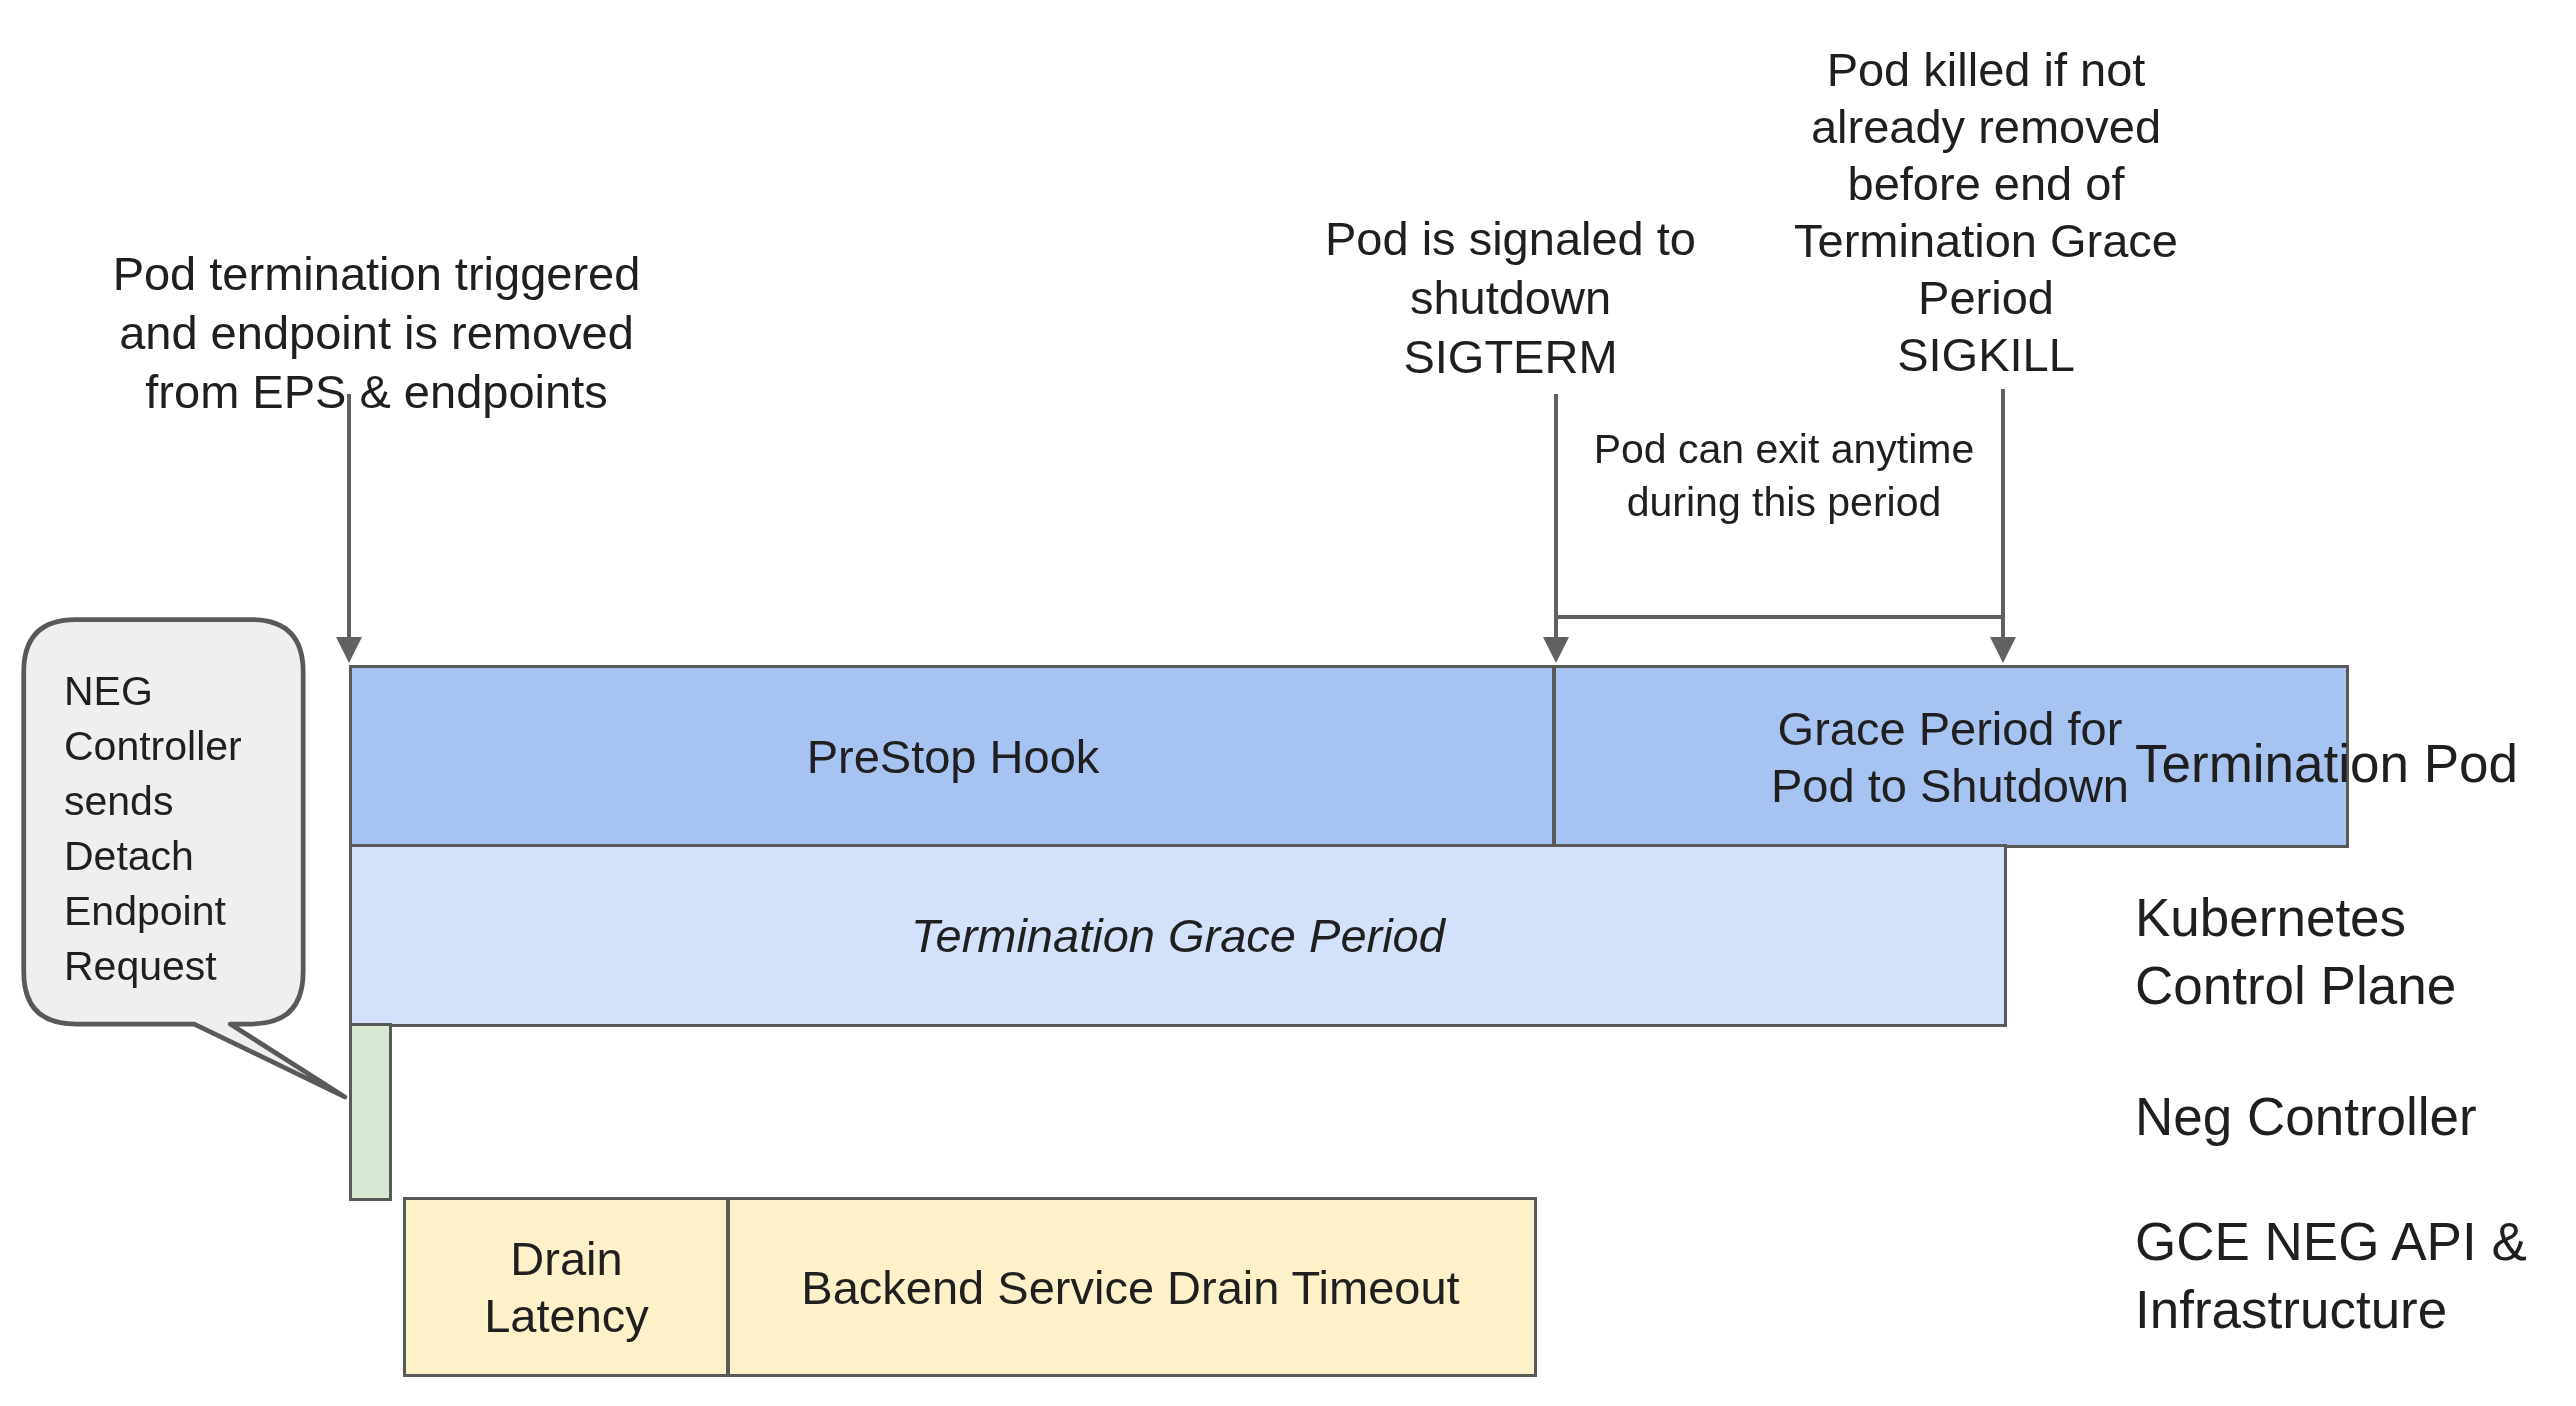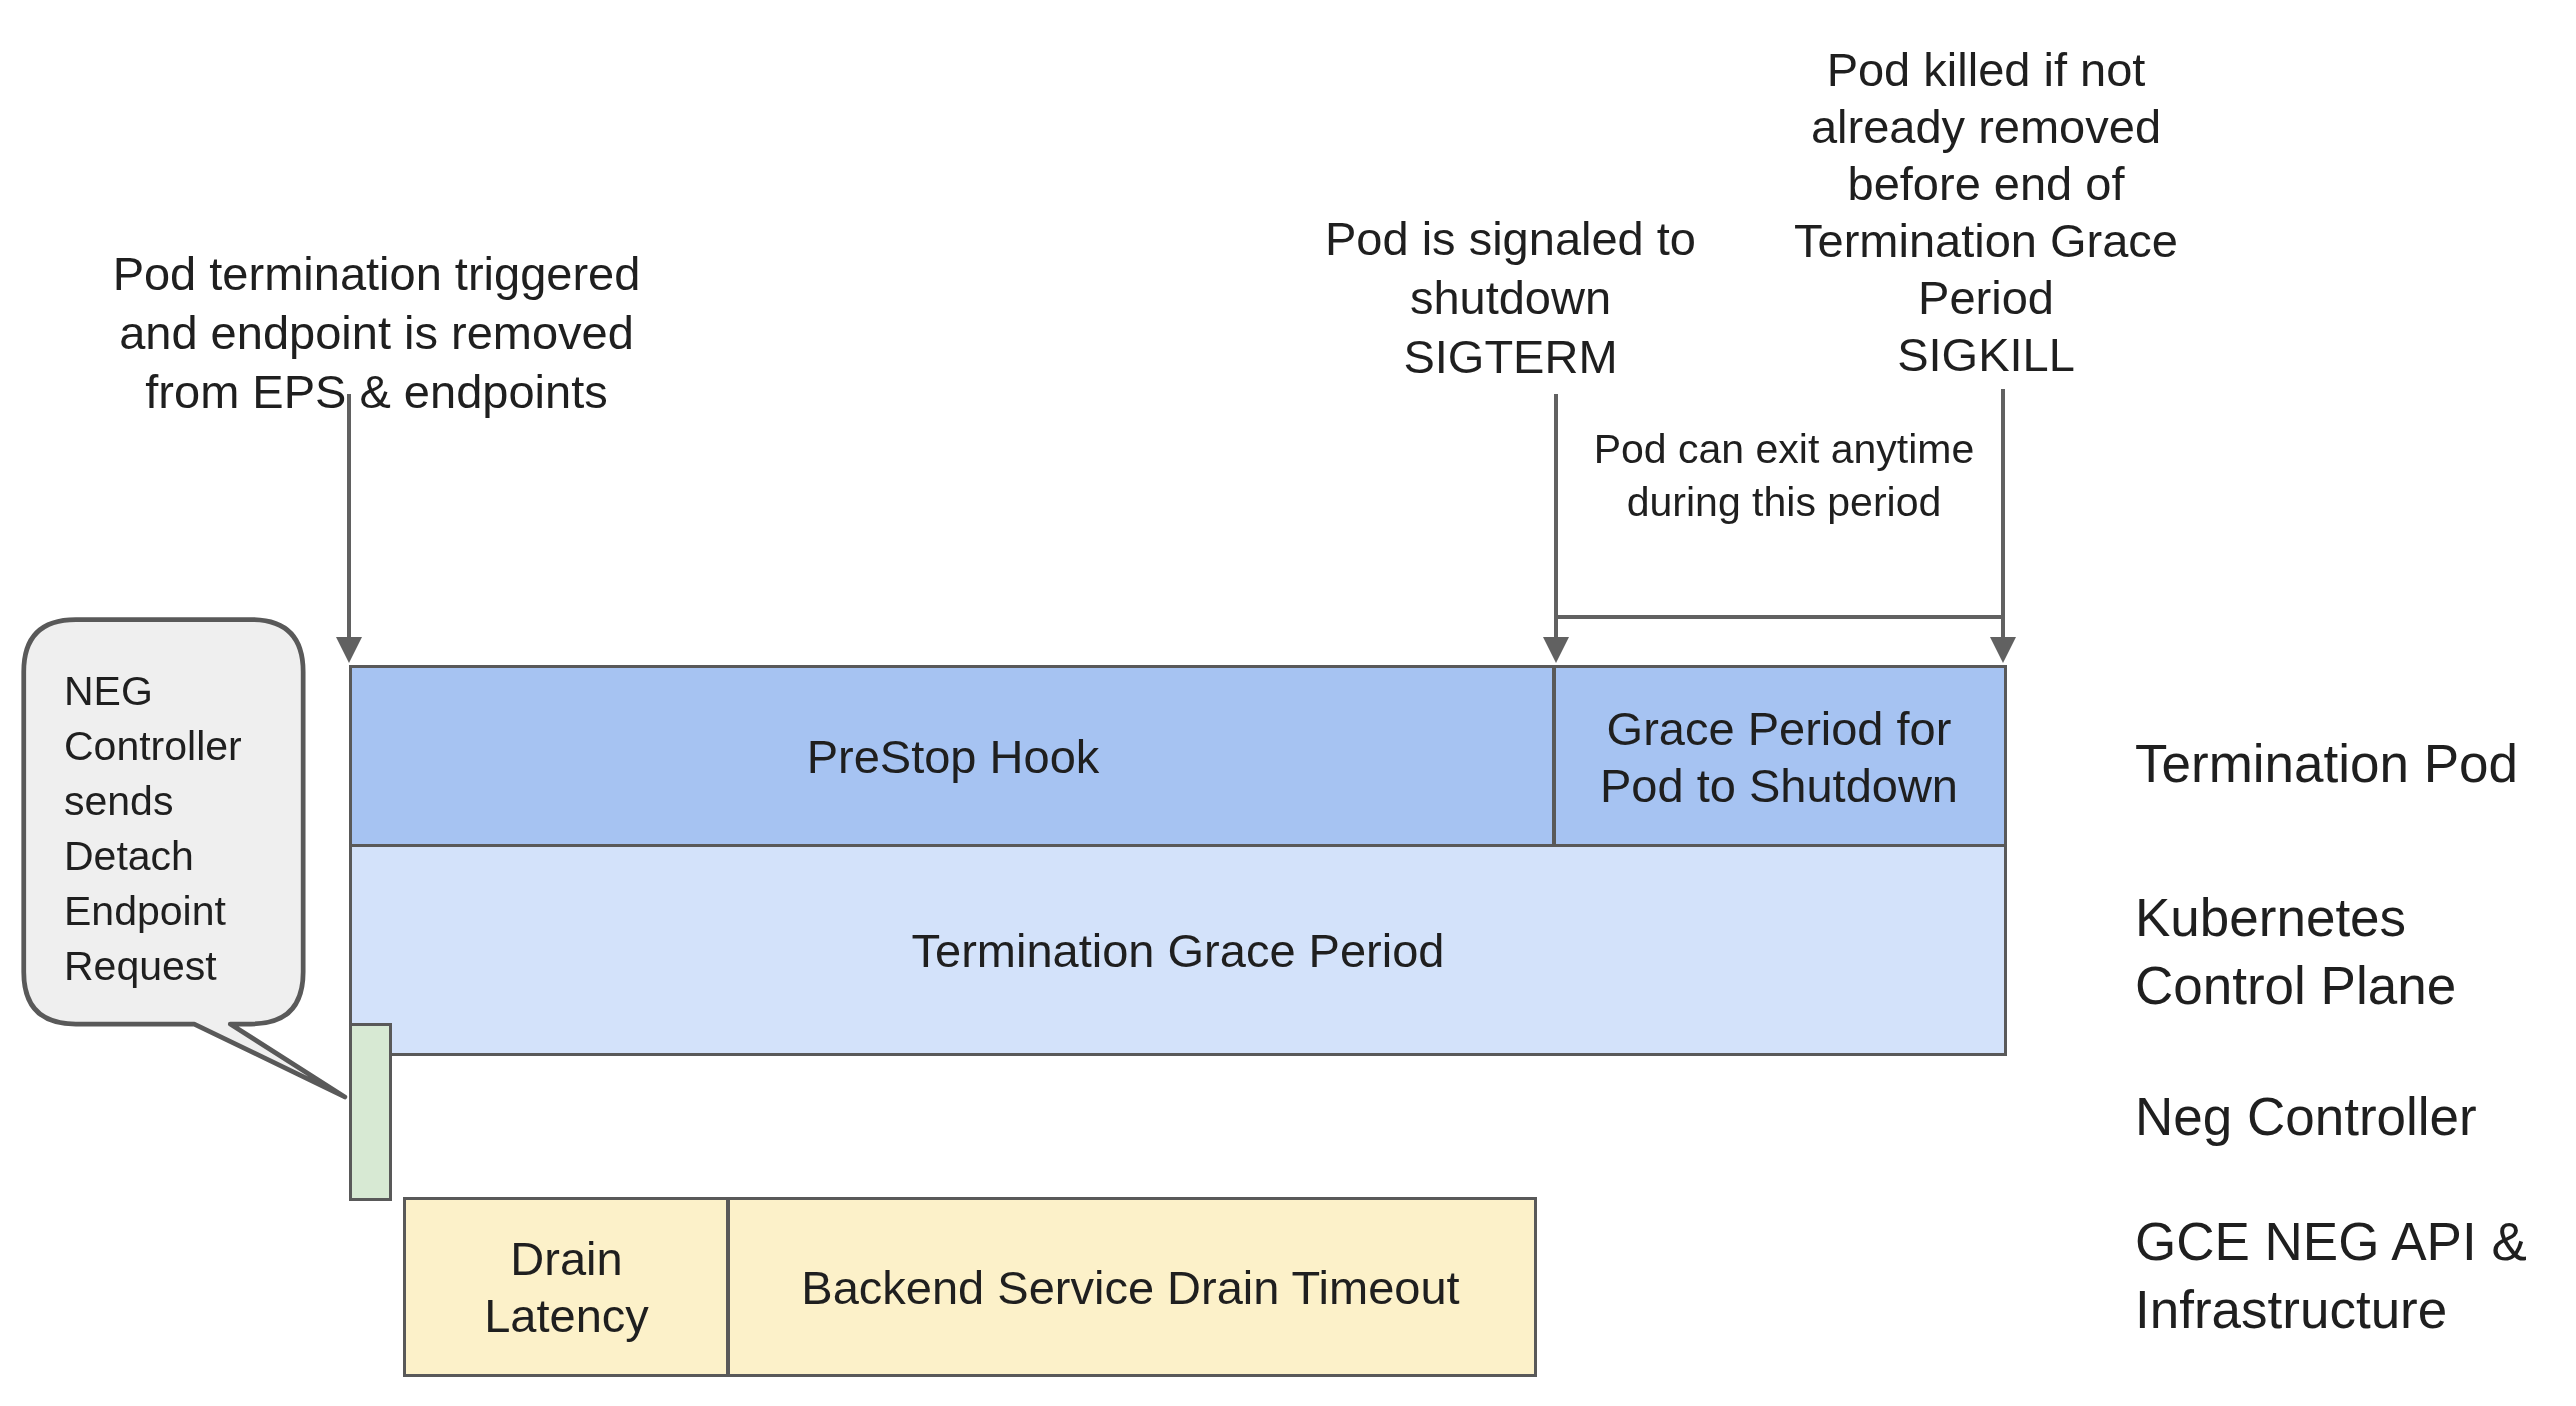--- a/index.html
+++ b/index.html
@@ -28,22 +28,22 @@
   .arrowhead{position:absolute;width:0;height:0;
     border-left:13.3px solid transparent;border-right:13.3px solid transparent;
     border-top:26.5px solid var(--arrow,#616161);}
   .ah1{left:336px;top:637px;}
   .ah2{left:1543px;top:637px;}
   .ah3{left:1990px;top:637px;}
   
   .bar{position:absolute;box-sizing:border-box;border:3.8px solid var(--stroke,#595959);
        display:flex;align-items:center;justify-content:center;
        font-size:47px;line-height:57px;text-align:center;}
-  .row-pod{left:349px;top:665px;width:1658px;height:183px;background:var(--pod_bar,#a6c3f2);padding:0;}
-  .row-tgp{left:349px;top:844px;width:1658px;height:212px;background:var(--control_plane_bar,#d3e2fa);}
+  .row-pod{left:349px;top:665px;width:2000px;height:183px;background:var(--pod_bar,#a6c3f2);padding:0;}
+  .row-tgp{left:349px;top:844px;width:1658px;height:183px;background:var(--control_plane_bar,#d3e2fa);font-style:italic;}
   .bar-green{left:349px;top:1023px;width:43px;height:178px;background:var(--neg_bar,#d7e9d3);}
   .row-gce{left:388px;top:1197px;width:1134px;height:180px;background:var(--gce_bar,#fcf1c9);margin-left:15px;}
   .cells{position:relative;width:100%;height:100%;display:flex;}
   .cell{display:flex;align-items:center;justify-content:center;height:100%;text-align:center;}
   .cell-prestop{width:1202px;}
   .cell-grace{flex:1;}
   .cell-drain{width:321px;}
   .cell-backend{flex:1;}
   .divider{position:absolute;top:0;width:3.8px;height:100%;background:var(--stroke,#595959);}
   .div-pod{left:1200px;}

